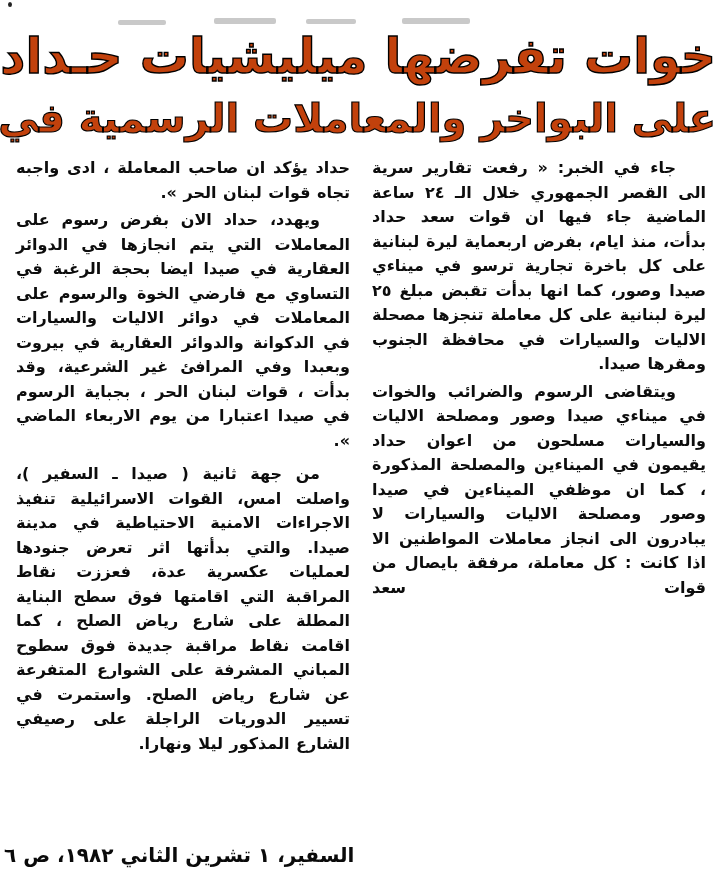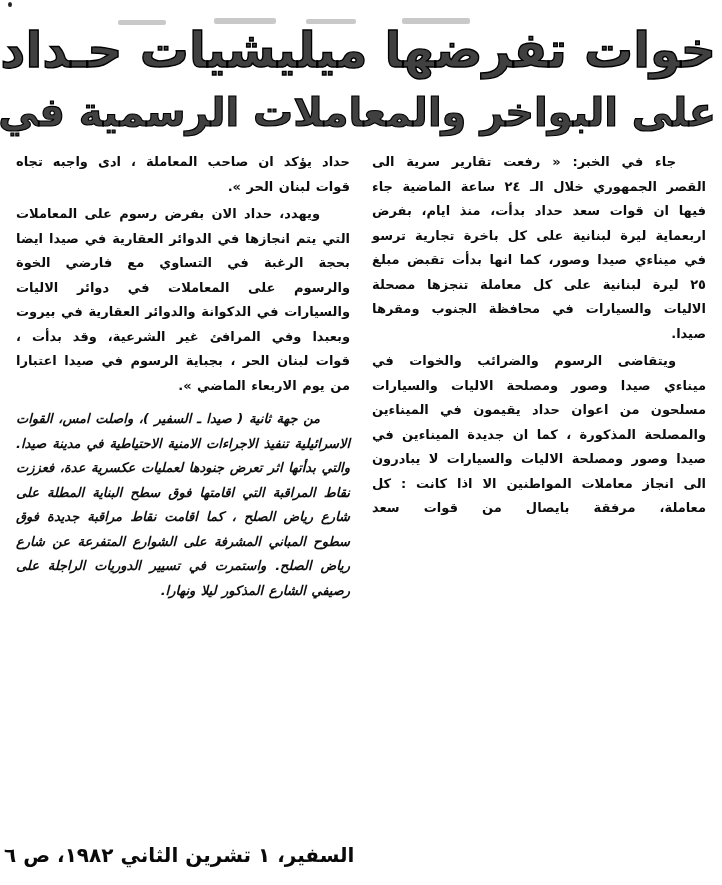--- a/index.html
+++ b/index.html
@@ -13,24 +13,24 @@
     height: 885px;
     background: #ffffff;
     color: #000;
     font-family: "DejaVu Sans", sans-serif;
     overflow: hidden;
   }
   
   .headline {
     direction: rtl;
     text-align: right;
-    padding-top: 18px;
+    padding-top: 24px;
     margin: 0 6px 10px 6px;
     font-weight: bold;
-    color: #404040;
+    color: #c2410c;
   }
   .headline-line1 {
     font-size: 49px;
     line-height: 66px;
     -webkit-text-stroke: 1.4px #000;
     white-space: nowrap;
   }
   .headline-line2 {
     font-size: 40px;
     line-height: 56px;
@@ -46,29 +46,29 @@
     padding: 0 16px;
     margin-top: 6px;
   }
   .col {
     width: 334px;
     flex: 0 0 334px;
   }
   .para {
     direction: rtl;
     text-align: justify;
-    font-size: 13px;
+    font-size: 16px;
     line-height: 24.5px;
     font-weight: bold;
     margin: 0 0 3px 0;
     word-spacing: 1px;
     color: #0d0d0d;
   }
   .para.indent { text-indent: 30px; }
-  .para.gap-top { margin-top: 9px; font-style: italic; }
+  .para.gap-top { margin-top: 9px; }
   .para.justify-last { text-align-last: justify; }
   
   .citation {
     position: absolute;
     left: 4px;
     bottom: 18px;
     direction: rtl;
     font-size: 20px;
     font-weight: bold;
     color: #0a0a0a;
@@ -99,21 +99,21 @@
 
   <header class="headline">
     <div class="headline-line1">خوات تفرضها ميليشيات حـداد</div>
     <div class="headline-line2">على البواخر والمعاملات الرسمية في الجنوب</div>
   </header>
 
   <main class="columns">
 
     <section class="col">
       <p class="para indent">جاء في الخبر: « رفعت تقارير سرية الى القصر الجمهوري خلال الـ ٢٤ ساعة الماضية جاء فيها ان قوات سعد حداد بدأت، منذ ايام، بفرض اربعماية ليرة لبنانية على كل باخرة تجارية ترسو في ميناءي صيدا وصور، كما انها بدأت تقبض مبلغ ٢٥ ليرة لبنانية على كل معاملة تنجزها مصحلة الاليات والسيارات في محافظة الجنوب ومقرها صيدا.</p>
-      <p class="para indent justify-last">ويتقاضى الرسوم والضرائب والخوات في ميناءي صيدا وصور ومصلحة الاليات والسيارات مسلحون من اعوان حداد يقيمون في الميناءين والمصلحة المذكورة ، كما ان جديدة الميناءين في صيدا وصور ومصلحة الاليات والسيارات لا يبادرون الى انجاز معاملات المواطنين الا اذا كانت : كل معاملة، مرفقة بايصال من قوات سعد</p>
+      <p class="para indent justify-last">ويتقاضى الرسوم والضرائب والخوات في ميناءي صيدا وصور ومصلحة الاليات والسيارات مسلحون من اعوان حداد يقيمون في الميناءين والمصلحة المذكورة ، كما ان موظفي الميناءين في صيدا وصور ومصلحة الاليات والسيارات لا يبادرون الى انجاز معاملات المواطنين الا اذا كانت : كل معاملة، مرفقة بايصال من قوات سعد</p>
     </section>
 
     <section class="col">
       <p class="para">حداد يؤكد ان صاحب المعاملة ، ادى واجبه تجاه قوات لبنان الحر ».</p>
       <p class="para indent">ويهدد، حداد الان بفرض رسوم على المعاملات التي يتم انجازها في الدوائر العقارية في صيدا ايضا بحجة الرغبة في التساوي مع فارضي الخوة والرسوم على المعاملات في دوائر الاليات والسيارات في الدكوانة والدوائر العقارية في بيروت وبعبدا وفي المرافئ غير الشرعية، وقد بدأت ، قوات لبنان الحر ، بجباية الرسوم في صيدا اعتبارا من يوم الاربعاء الماضي ».</p>
       <p class="para indent gap-top">من جهة ثانية ( صيدا ـ السفير )، واصلت امس، القوات الاسرائيلية تنفيذ الاجراءات الامنية الاحتياطية في مدينة صيدا. والتي بدأتها اثر تعرض جنودها لعمليات عكسرية عدة، فعززت نقاط المراقبة التي اقامتها فوق سطح البناية المطلة على شارع رياض الصلح ، كما اقامت نقاط مراقبة جديدة فوق سطوح المباني المشرفة على الشوارع المتفرعة عن شارع رياض الصلح. واستمرت في تسيير الدوريات الراجلة على رصيفي الشارع المذكور ليلا ونهارا.</p>
     </section>
 
   </main>
 

